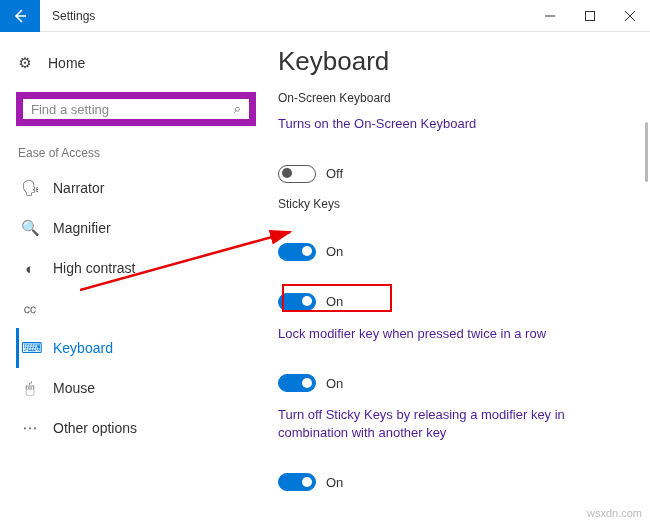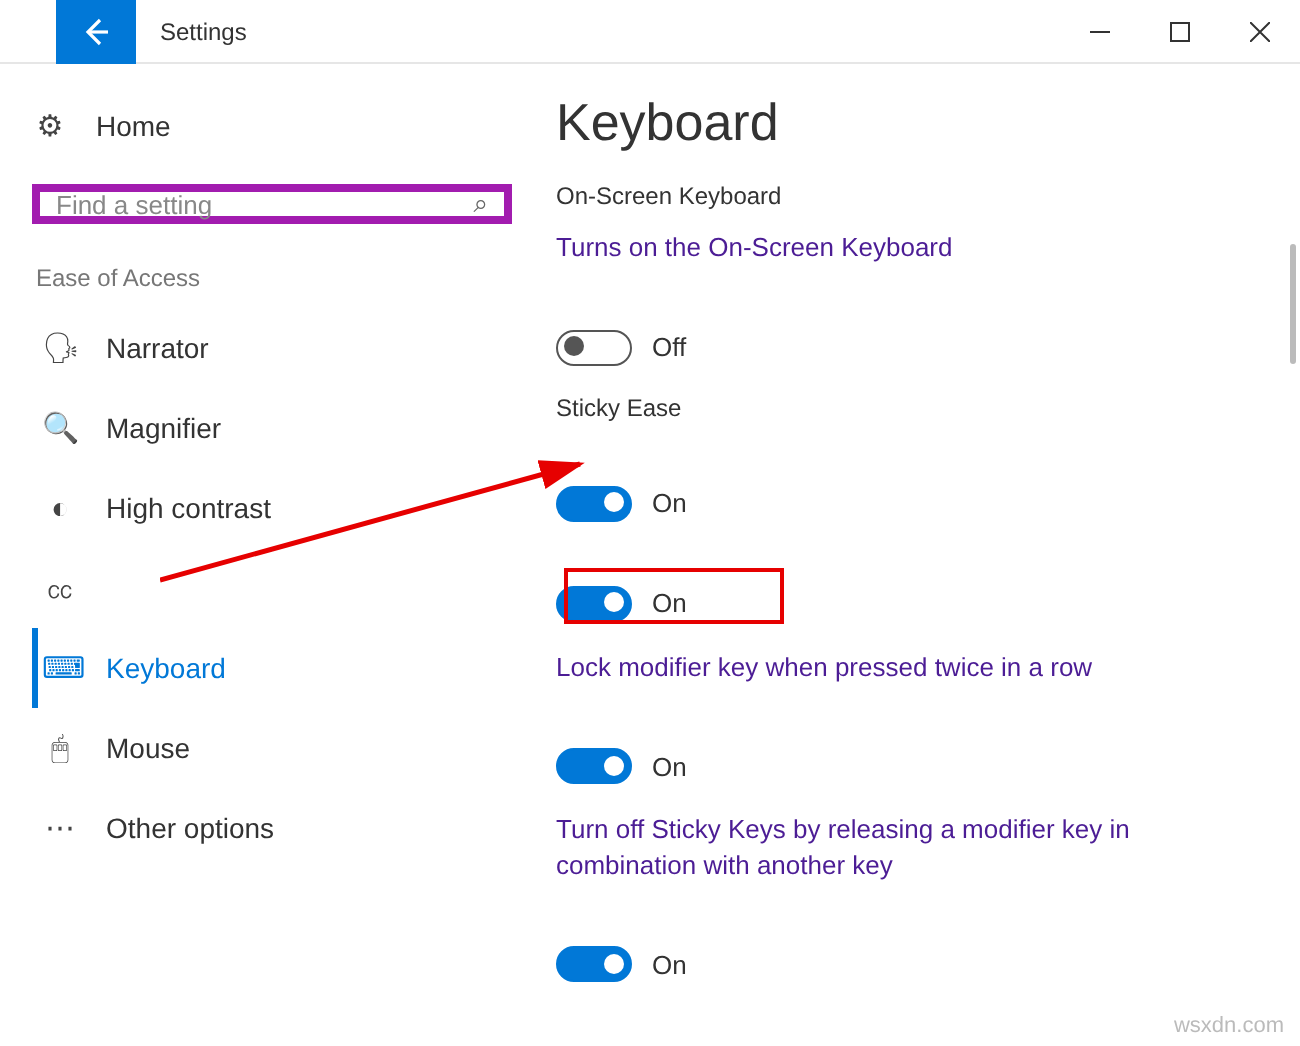--- a/index.html
+++ b/index.html
@@ -12,21 +12,20 @@
     width: 650px;
     height: 523px;
     overflow: hidden;
     position: relative;
   }
   .titlebar {
     height: 32px;
     display: flex;
     align-items: center;
     border-bottom: 1px solid #e6e6e6;
-    padding-left: 28px;
   }
   .back-btn {
     width: 40px;
     height: 32px;
     background: #0178d7;
     display: flex;
     align-items: center;
     justify-content: center;
     color: #fff;
     font-size: 16px;
@@ -64,22 +63,22 @@
     gap: 14px;
     font-size: 14px;
     margin-bottom: 16px;
     padding: 4px 0;
   }
   .home .icon { width:18px; text-align:center; color:#444; font-size:15px; }
   .search {
     display: flex;
     align-items: center;
     justify-content: space-between;
-    border: 4px solid #a21caf;
-    height: 20px;
+    border: 7px solid #a21caf;
+    height: 34px;
     padding: 0 8px;
     width: 240px;
     margin-bottom: 20px;
     color: #666;
   }
   .section-hdr {
     color: #777;
     font-size: 12px;
     margin: 8px 0 8px 2px;
   }
@@ -217,21 +216,21 @@
   <div class="main">
     <div class="h1">Keyboard</div>
 
     <div class="h2">On-Screen Keyboard</div>
     <div class="opt">Turns on the On-Screen Keyboard</div>
     <div class="toggle-row">
       <div class="toggle off"></div>
       <span class="toggle-label">Off</span>
     </div>
 
-    <div class="h2">Sticky Ease</div>
+    <div class="h2">Sticky Keys</div>
 
     <div class="toggle-row">
       <div class="toggle on"></div>
       <span class="toggle-label">On</span>
     </div>
 
     <div class="toggle-row">
       <div class="toggle on"></div>
       <span class="toggle-label">On</span>
     </div>

